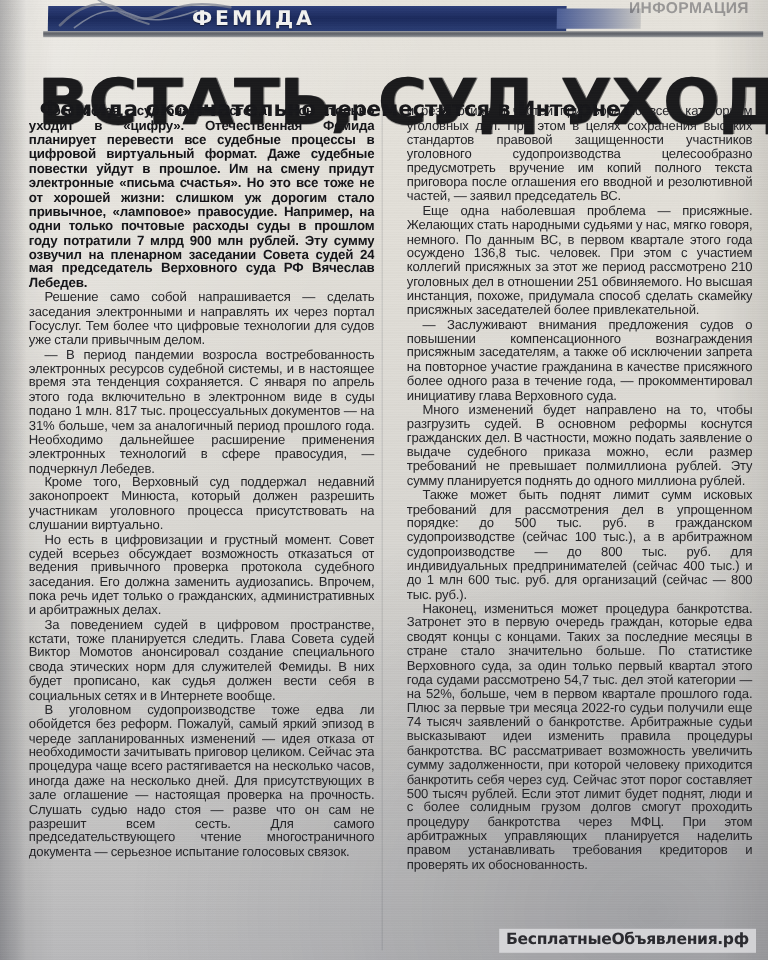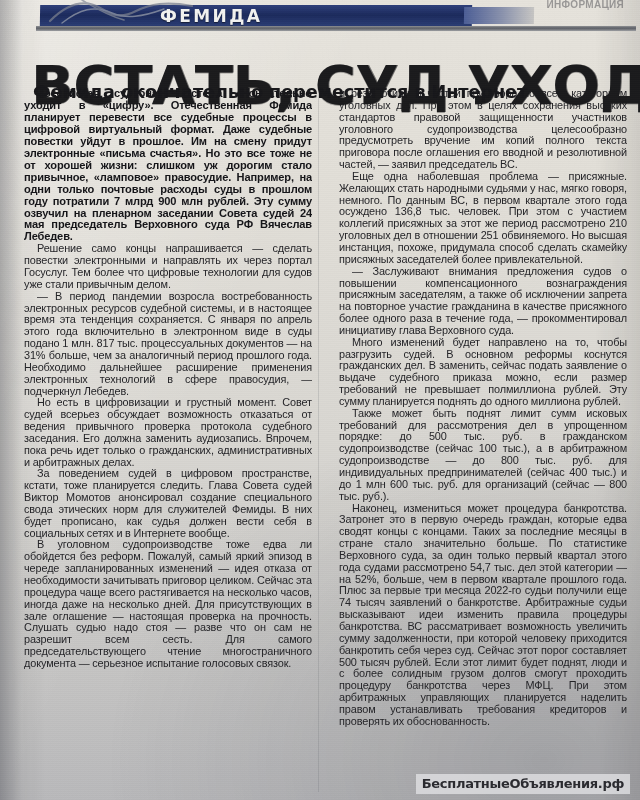--- a/index.html
+++ b/index.html
@@ -90,21 +90,21 @@
   .rule-top {
     position: absolute;
     left: 36px; top: 26px;
     width: 600px; height: 5px;
     background: linear-gradient(180deg, #8d8f92 0%, #5c5f66 45%, #9b9da0 100%);
     z-index: 4;
   }
   .corner-note {
     position: absolute;
     right: 16px; top: -1px;
-    font-size: 10px;
+    font-size: 13px;
     font-weight: bold;
     color: rgba(60,60,66,.45);
     letter-spacing: .3px;
     z-index: 4;
   }
 
   
   .headline {
     position: absolute;
     left: 31px; top: 24px;
@@ -232,31 +232,32 @@
     <div class="corner-note">ИНФОРМАЦИЯ</div>
   </div>
 
   <h1 class="headline">ВСТАТЬ, СУД УХОДИТ!</h1>
   <h2 class="subhead">Фемида окончательно переместится в Интернет</h2>
 
   <div class="col-gutter"></div>
   <div class="columns">
     <div class="col col-left" id="col-left">
         <p class="lead">Российская судебная система окончательно уходит в «цифру». Отечественная Фемида планирует перевести все судебные процессы в цифровой виртуальный формат. Даже судебные повестки уйдут в прошлое. Им на смену придут электронные «письма счастья». Но это все тоже не от хорошей жизни: слишком уж дорогим стало привычное, «ламповое» правосудие. Например, на одни только почтовые расходы суды в прошлом году потратили 7 млрд 900 млн рублей. Эту сумму озвучил на пленарном заседании Совета судей 24 мая председатель Верховного суда РФ Вячеслав Лебедев.</p>
-        <p>Решение само концы напрашивается — сделать повестки электронными и направлять их через портал Госуслуг. Тем более что цифровые технологии для судов уже стали привычным делом.</p>
+        <p>Решение само собой напрашивается — сделать заседания электронными и направлять их через портал Госуслуг. Тем более что цифровые технологии для судов уже стали привычным делом.</p>
         <p>— В период пандемии возросла востребованность электронных ресурсов судебной системы, и в настоящее время эта тенденция сохраняется. С января по апрель этого года включительно в электронном виде в суды подано 1 млн. 817 тыс. процессуальных документов — на 31% больше, чем за аналогичный период прошлого года. Необходимо дальнейшее расширение применения электронных технологий в сфере правосудия, — подчеркнул Лебедев.</p>
+        <p>Кроме того, Верховный суд поддержал недавний законопроект Минюста, который должен разрешить участникам уголовного процесса присутствовать на слушании виртуально.</p>
         <p>Но есть в цифровизации и грустный момент. Совет судей всерьез обсуждает возможность отказаться от ведения привычного проверка протокола судебного заседания. Его должна заменить аудиозапись. Впрочем, пока речь идет только о гражданских, административных и арбитражных делах.</p>
         <p>За поведением судей в цифровом пространстве, кстати, тоже планируется следить. Глава Совета судей Виктор Момотов анонсировал создание специального свода этических норм для служителей Фемиды. В них будет прописано, как судья должен вести себя в социальных сетях и в Интернете вообще.</p>
         <p>В уголовном судопроизводстве тоже едва ли обойдется без реформ. Пожалуй, самый яркий эпизод в череде запланированных изменений — идея отказа от необходимости зачитывать приговор целиком. Сейчас эта процедура чаще всего растягивается на несколько часов, иногда даже на несколько дней. Для присутствующих в зале оглашение — настоящая проверка на прочность. Слушать судью надо стоя — разве что он сам не разрешит всем сесть. Для самого председательствующего чтение многостраничного документа — серьезное испытание голосовых связок.</p>
       </div>
     <div class="col col-right" id="col-right">
         <p class="noindent">и резолютивной частей приговора по всем категориям уголовных дел. При этом в целях сохранения высоких стандартов правовой защищенности участников уголовного судопроизводства целесообразно предусмотреть вручение им копий полного текста приговора после оглашения его вводной и резолютивной частей, — заявил председатель ВС.</p>
         <p>Еще одна наболевшая проблема — присяжные. Желающих стать народными судьями у нас, мягко говоря, немного. По данным ВС, в первом квартале этого года осуждено 136,8 тыс. человек. При этом с участием коллегий присяжных за этот же период рассмотрено 210 уголовных дел в отношении 251 обвиняемого. Но высшая инстанция, похоже, придумала способ сделать скамейку присяжных заседателей более привлекательной.</p>
         <p>— Заслуживают внимания предложения судов о повышении компенсационного вознаграждения присяжным заседателям, а также об исключении запрета на повторное участие гражданина в качестве присяжного более одного раза в течение года, — прокомментировал инициативу глава Верховного суда.</p>
-        <p>Много изменений будет направлено на то, чтобы разгрузить судей. В основном реформы коснутся гражданских дел. В заменить, сейчас подать заявление о выдаче судебного приказа можно, если размер требований не превышает полмиллиона рублей. Эту сумму планируется поднять до одного миллиона рублей.</p>
+        <p>Много изменений будет направлено на то, чтобы разгрузить судей. В основном реформы коснутся гражданских дел. В частности, можно подать заявление о выдаче судебного приказа можно, если размер требований не превышает полмиллиона рублей. Эту сумму планируется поднять до одного миллиона рублей.</p>
         <p>Также может быть поднят лимит сумм исковых требований для рассмотрения дел в упрощенном порядке: до 500 тыс. руб. в гражданском судопроизводстве (сейчас 100 тыс.), а в арбитражном судопроизводстве — до 800 тыс. руб. для индивидуальных предпринимателей (сейчас 400 тыс.) и до 1 млн 600 тыс. руб. для организаций (сейчас — 800 тыс. руб.).</p>
         <p>Наконец, измениться может процедура банкротства. Затронет это в первую очередь граждан, которые едва сводят концы с концами. Таких за последние месяцы в стране стало значительно больше. По статистике Верховного суда, за один только первый квартал этого года судами рассмотрено 54,7 тыс. дел этой категории — на 52%, больше, чем в первом квартале прошлого года. Плюс за первые три месяца 2022-го судьи получили еще 74 тысяч заявлений о банкротстве. Арбитражные судьи высказывают идеи изменить правила процедуры банкротства. ВС рассматривает возможность увеличить сумму задолженности, при которой человеку приходится банкротить себя через суд. Сейчас этот порог составляет 500 тысяч рублей. Если этот лимит будет поднят, люди и с более солидным грузом долгов смогут проходить процедуру банкротства через МФЦ. При этом арбитражных управляющих планируется наделить правом устанавливать требования кредиторов и проверять их обоснованность.</p>
       </div>
   </div>
 
   <div class="watermark">БесплатныеОбъявления.рф</div>
 
 </div>
 
 </body></html>

